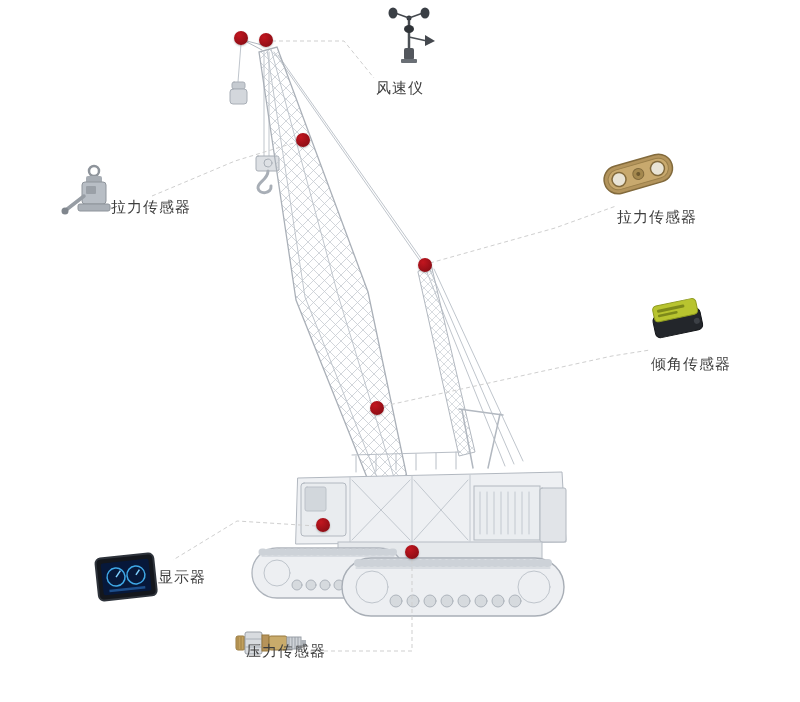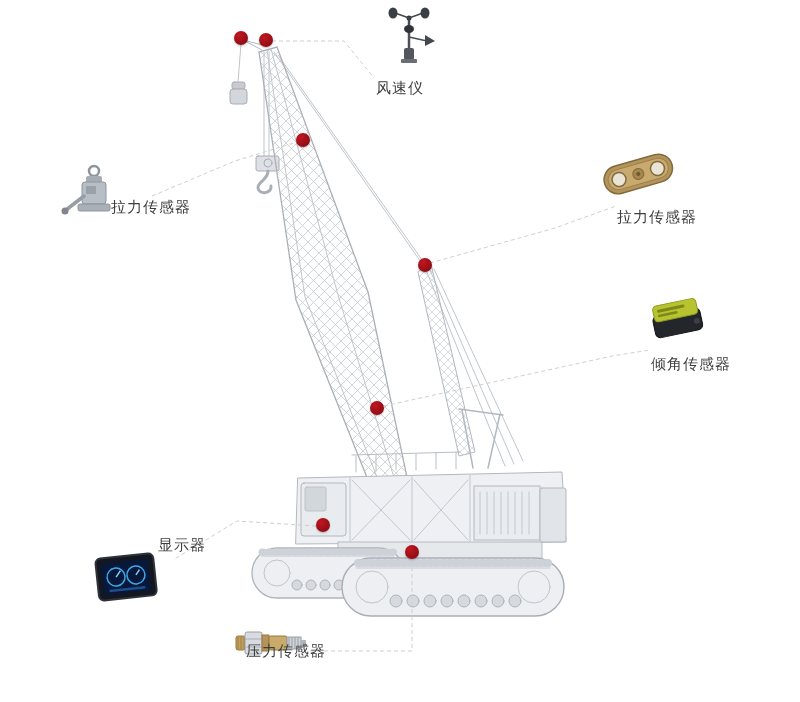--- a/index.html
+++ b/index.html
@@ -228,16 +228,16 @@
   <div class="hotspot" style="left:303px; top:140px;"></div>
   <div class="hotspot" style="left:425px; top:265px;"></div>
   <div class="hotspot" style="left:377px; top:408px;"></div>
   <div class="hotspot" style="left:323px; top:525px;"></div>
   <div class="hotspot" style="left:412px; top:552px;"></div>
 
   <div class="callout-label" style="left:376px; top:79px;">风速仪</div>
   <div class="callout-label" style="left:111px; top:198px;">拉力传感器</div>
   <div class="callout-label" style="left:617px; top:208px;">拉力传感器</div>
   <div class="callout-label" style="left:651px; top:355px;font-family:Liberation Serif, serif;">倾角传感器</div>
-  <div class="callout-label" style="left:158px; top:536px;">显示器</div>
+  <div class="callout-label" style="left:158px; top:568px;">显示器</div>
   <div class="callout-label" style="left:246px; top:642px;">压力传感器</div>
 
 </div>
 
 </body></html>

